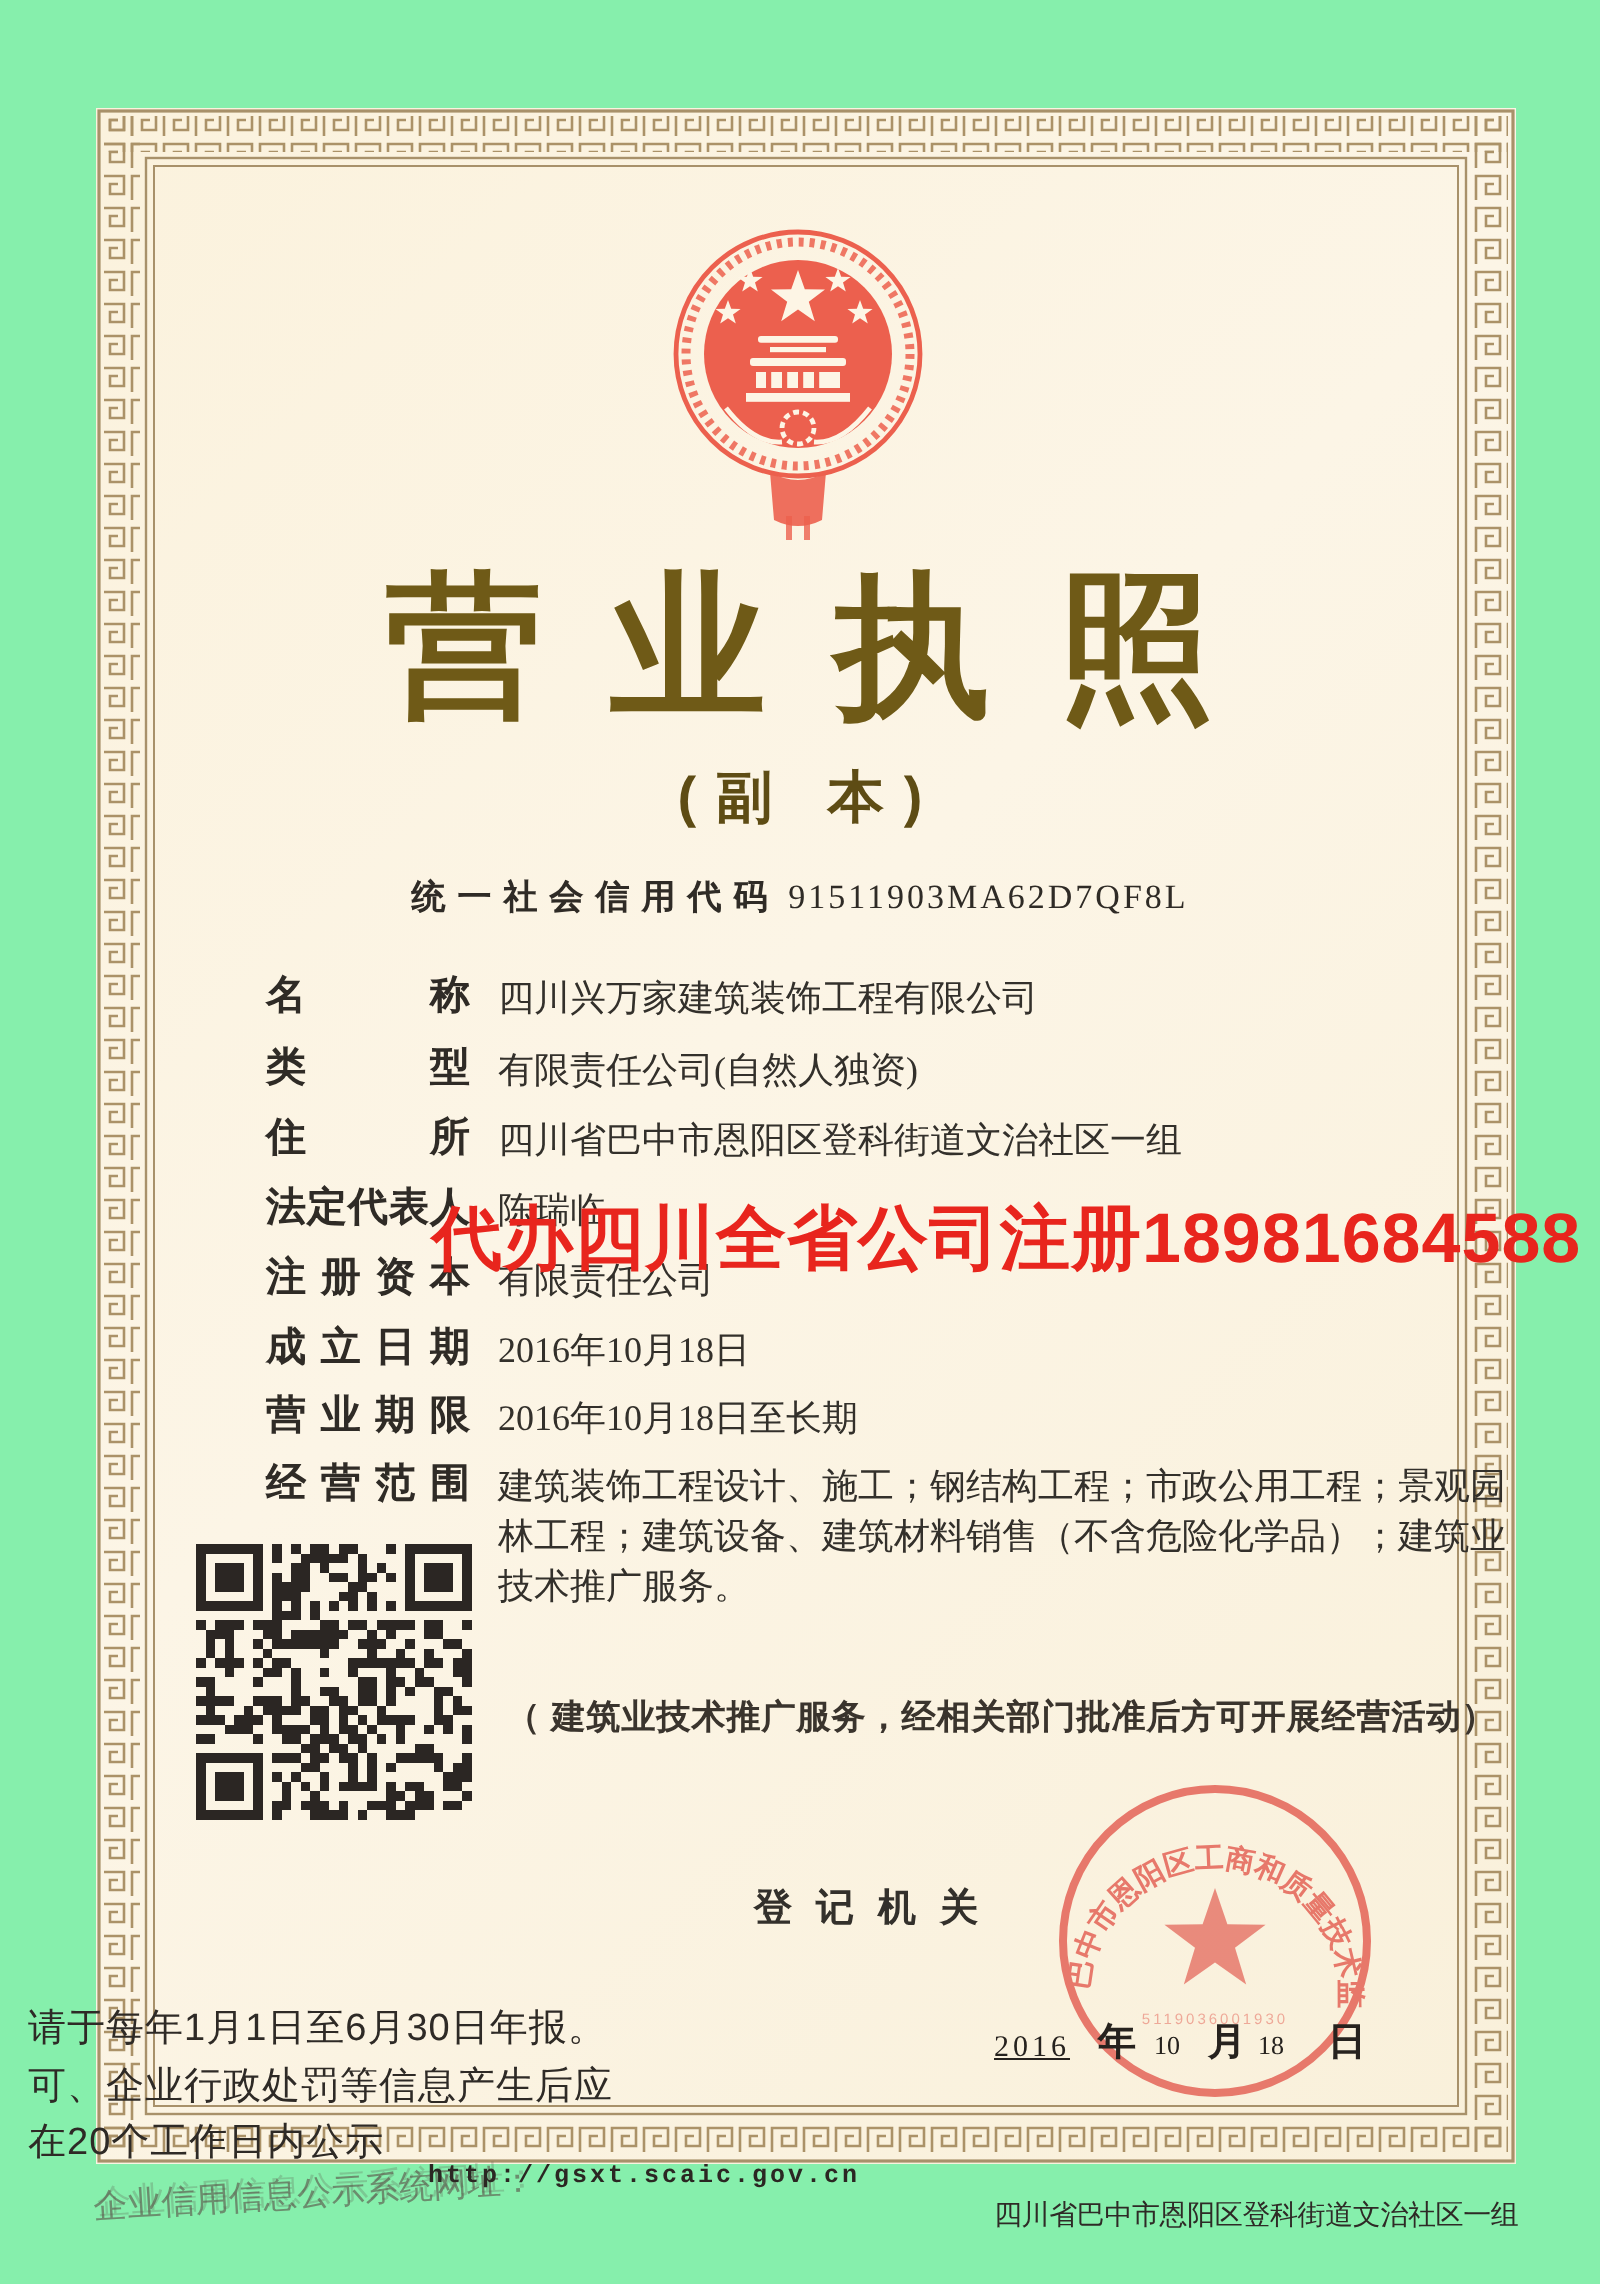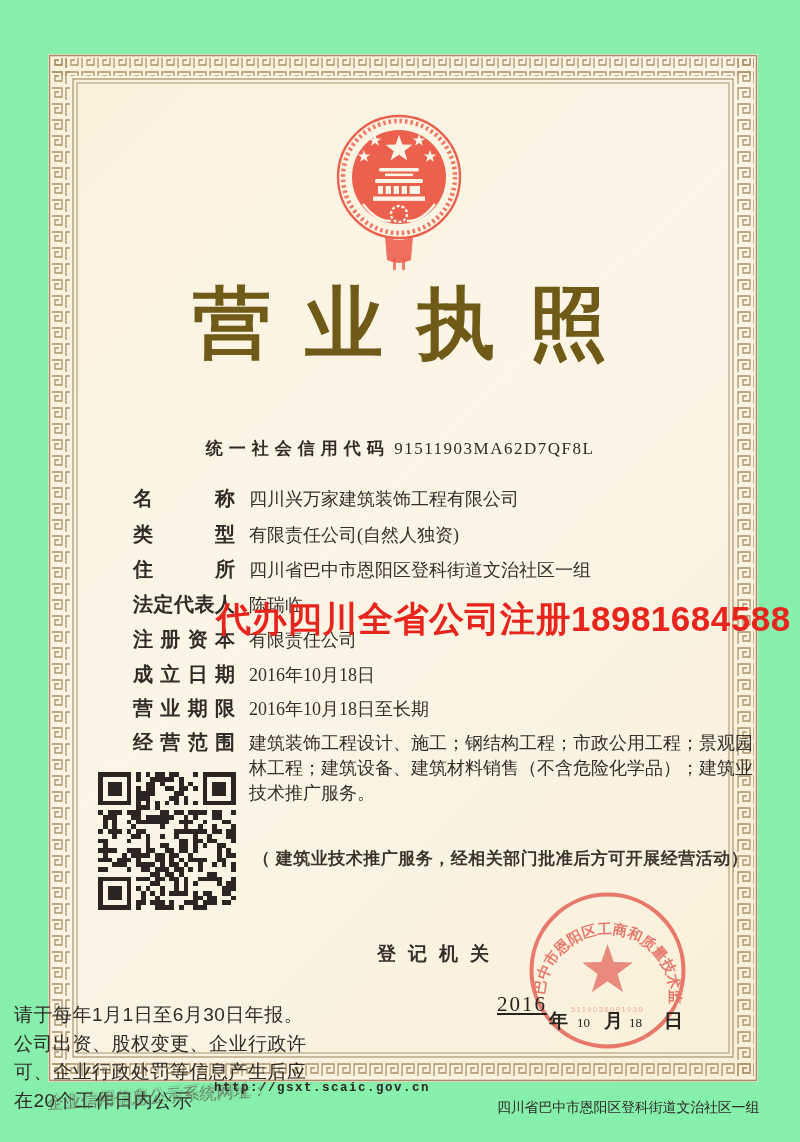--- a/index.html
+++ b/index.html
@@ -24,21 +24,21 @@
   .r0{top:487px}.r1{top:523px}.r2{top:558px}.r3{top:593px}
   .r4{top:628px}.r5{top:663px}.r6{top:697px}.r7{top:731px}
   .r7 .fvalue{font-size:18px;}
   .watermark{left:216px;top:596px;font-size:35px;font-weight:bold;color:#e8251d;white-space:nowrap;
              letter-spacing:.5px;}
   .qr-box{left:98px;top:772px;width:138px;height:138px;}
   .approval{left:253px;top:847px;font-size:17px;font-weight:bold;color:#3a342d;white-space:nowrap;letter-spacing:.5px;}
   .reg-label{left:377px;top:941px;font-size:19px;font-weight:bold;color:#33302b;letter-spacing:12px;white-space:nowrap;}
   .seal-box{left:525px;top:888px;width:165px;height:165px;}
   .date-part{font-family:"Liberation Serif",serif;color:#26221e;white-space:nowrap;}
-  .d-year{left:497px;top:992px;font-size:21px;letter-spacing:2px;text-decoration:underline;}
+  .d-year{left:497px;top:1016px;font-size:15px;letter-spacing:2px;text-decoration:underline;}
   .d-yu{left:549px;top:1008px;font-size:19px;font-weight:bold;font-family:"Liberation Sans",sans-serif;}
   .d-month{left:577px;top:1015px;font-size:13px;}
   .d-mu{left:604px;top:1008px;font-size:19px;font-weight:bold;font-family:"Liberation Sans",sans-serif;}
   .d-day{left:629px;top:1015px;font-size:13px;}
   .d-du{left:664px;top:1008px;font-size:19px;font-weight:bold;font-family:"Liberation Sans",sans-serif;}
   .notice{left:14px;top:1001px;width:300px;font-size:19px;line-height:28.5px;color:#2e2a26;
           font-weight:500;letter-spacing:.5px;}
   .notice span{display:block;}
   .site-url{left:214px;top:1081px;font-size:12.5px;font-family:"Liberation Mono",monospace;
             letter-spacing:1.5px;color:#2b2723;font-weight:bold;}
@@ -94,20 +94,21 @@
     <circle cx="66" cy="114" r="8" fill="none" stroke="#fdf5e5" stroke-width="2.4" stroke-dasharray="3,2"></circle>
     <path d="M30 104 Q 44 122 58 121" fill="none" stroke="#fdf5e5" stroke-width="2.4"></path>
     <path d="M102 104 Q 88 122 74 121" fill="none" stroke="#fdf5e5" stroke-width="2.4"></path>
 
     <path d="M52 136 q14 8 28 0 l-2 24 q-12 6 -24 0 Z" fill="#ec604e" opacity=".9"></path>
     <rect x="60" y="158" width="3" height="12" fill="#ec604e" opacity=".8"></rect>
     <rect x="69" y="158" width="3" height="12" fill="#ec604e" opacity=".8"></rect>
   </svg>
 
   <div class="abs doc-title">营业执照</div>
+  <div class="abs doc-subtitle">(副 本)</div>
 
   <div class="abs credit-line">
     <span class="credit-label">统一社会信用代码</span>
     <span class="credit-value">91511903MA62D7QF8L</span>
   </div>
 
   <div class="frow r0">
     <div class="flabel">名称</div>
     <div class="fvalue">四川兴万家建筑装饰工程有限公司</div>
   </div>
@@ -576,21 +577,20 @@
 
   <div class="abs date-part d-year">2016</div>
   <div class="abs date-part d-yu">年</div>
   <div class="abs date-part d-month">10</div>
   <div class="abs date-part d-mu">月</div>
   <div class="abs date-part d-day">18</div>
   <div class="abs date-part d-du">日</div>
 
   <div class="abs notice">
     <span>请于每年1月1日至6月30日年报。</span>
-    <span>公司出资、股权变更、企业行政许</span>
     <span>可、企业行政处罚等信息产生后应</span>
     <span>在20个工作日内公示</span>
   </div>
 
   <div class="abs site-label-ghost">企业信用信息公示系统网址：</div>
   <div class="abs site-url">http://gsxt.scaic.gov.cn</div>
 
   <div class="abs issuer">四川省巴中市恩阳区登科街道文治社区一组</div>
 
 </div>

